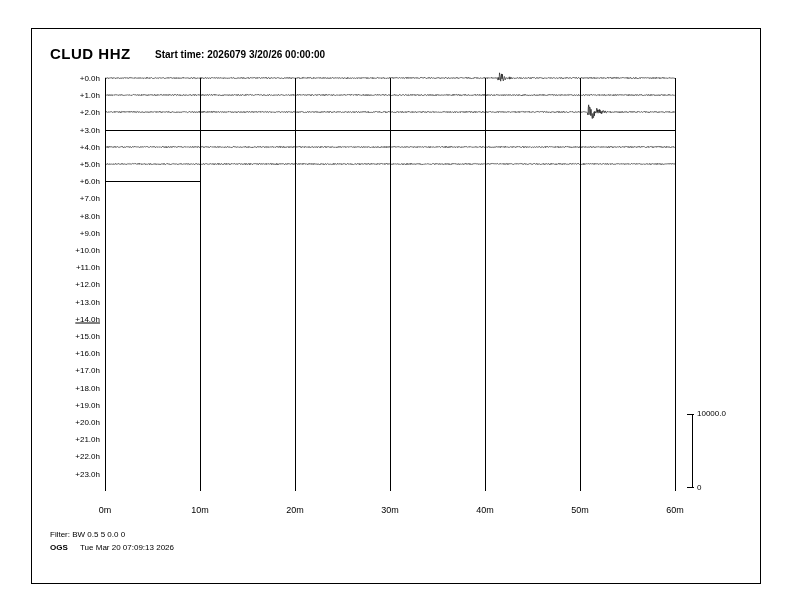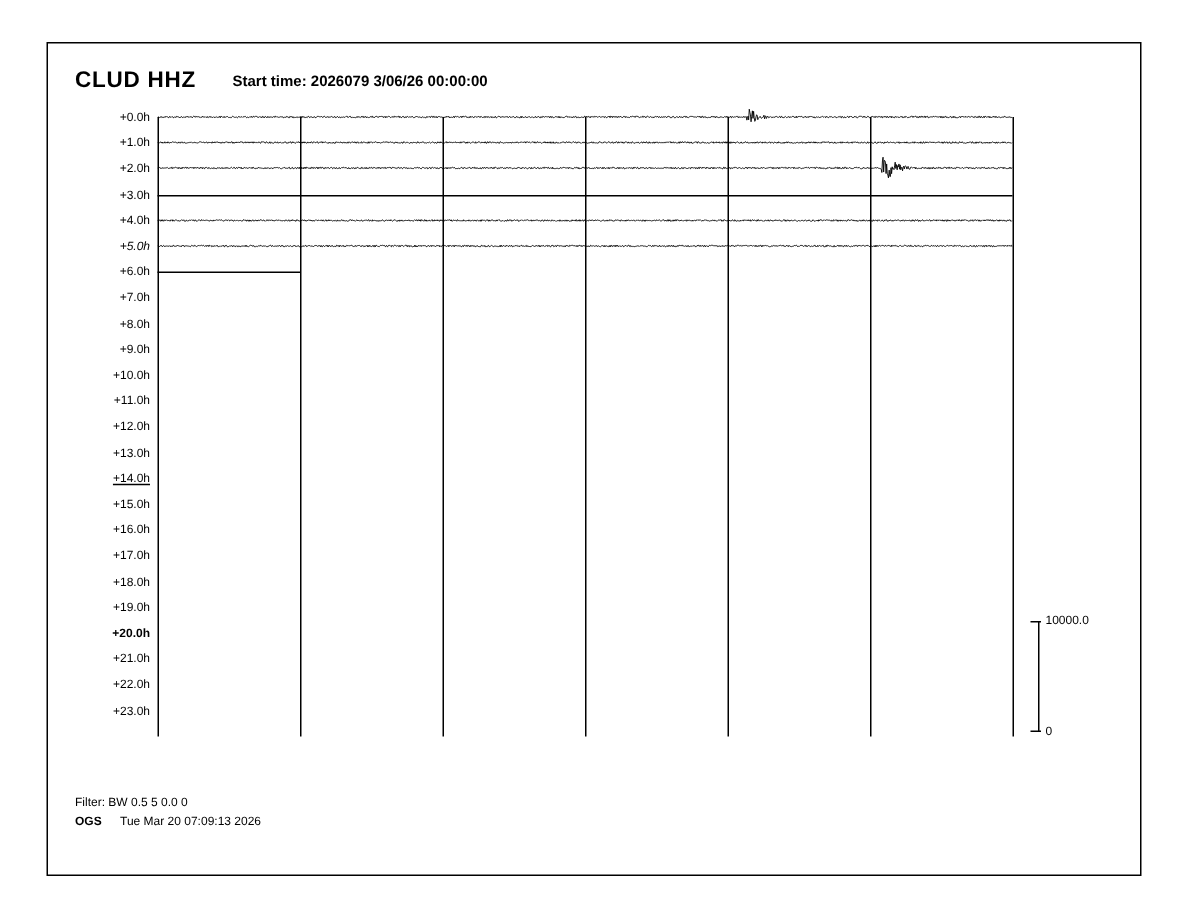--- a/index.html
+++ b/index.html
@@ -167,44 +167,44 @@
   }
 </style>
 </head>
 <body>
 
 <div id="page">
 
   <div id="frame"></div>
 
   <div id="station-title">CLUD HHZ</div>
-  <div id="start-time">Start time: 2026079  3/06/26 00:00:00</div>
+  <div id="start-time">Start time: 2026079  3/20/26 00:00:00</div>
 
   <div id="ylabels">
       <div class="ylabel" style="top: 0px;">+0.0h</div>
       <div class="ylabel" style="top: 17px;">+1.0h</div>
       <div class="ylabel" style="top: 34px;">+2.0h</div>
       <div class="ylabel" style="top: 52px;">+3.0h</div>
       <div class="ylabel" style="top: 69px;">+4.0h</div>
-      <div class="ylabel" style="top: 86px; font-style: italic;">+5.0h</div>
+      <div class="ylabel" style="top: 86px;">+5.0h</div>
       <div class="ylabel" style="top: 103px;">+6.0h</div>
       <div class="ylabel" style="top: 120px;">+7.0h</div>
       <div class="ylabel" style="top: 138px;">+8.0h</div>
       <div class="ylabel" style="top: 155px;">+9.0h</div>
       <div class="ylabel" style="top: 172px;">+10.0h</div>
       <div class="ylabel" style="top: 189px;">+11.0h</div>
       <div class="ylabel" style="top: 206px;">+12.0h</div>
       <div class="ylabel" style="top: 224px;">+13.0h</div>
       <div class="ylabel" style="top: 241px; text-decoration: underline;">+14.0h</div>
       <div class="ylabel" style="top: 258px;">+15.0h</div>
       <div class="ylabel" style="top: 275px;">+16.0h</div>
       <div class="ylabel" style="top: 292px;">+17.0h</div>
       <div class="ylabel" style="top: 310px;">+18.0h</div>
       <div class="ylabel" style="top: 327px;">+19.0h</div>
-      <div class="ylabel" style="top: 344px; font-weight: bold;">+20.0h</div>
+      <div class="ylabel" style="top: 344px;">+20.0h</div>
       <div class="ylabel" style="top: 361px;">+21.0h</div>
       <div class="ylabel" style="top: 378px;">+22.0h</div>
       <div class="ylabel" style="top: 396px;">+23.0h</div>
     </div>
 
   <div id="plot">
       <div class="vline" style="left: 0px;"></div>
       <div class="vline" style="left: 95px;"></div>
       <div class="vline" style="left: 190px;"></div>
       <div class="vline" style="left: 285px;"></div>
@@ -237,20 +237,29 @@
       <div class="trace-row" style="top: 86px;">
         <svg viewBox="0 0 570 28" preserveAspectRatio="none">
           <polyline points="0.0,14.1 0.4,13.7 0.8,14.3 1.2,14.3 1.6,14.3 2.0,13.7 2.4,13.8 2.9,13.8 3.3,14.5 3.7,14.0 4.1,13.6 4.5,13.9 4.9,14.5 5.3,14.0 5.7,14.0 6.1,14.0 6.5,14.1 6.9,14.0 7.3,14.1 7.7,14.3 8.1,13.8 8.5,14.1 9.0,14.5 9.4,13.9 9.8,14.4 10.2,13.7 10.6,13.5 11.0,14.2 11.4,14.1 11.8,14.3 12.2,14.1 12.6,14.2 13.0,13.5 13.4,13.7 13.8,13.7 14.3,14.1 14.7,14.1 15.1,14.2 15.5,14.1 15.9,14.5 16.3,13.6 16.7,13.7 17.1,13.9 17.5,13.5 17.9,14.4 18.3,14.4 18.7,13.8 19.1,13.7 19.5,14.0 20.0,14.0 20.4,14.3 20.8,14.0 21.2,14.1 21.6,14.4 22.0,14.5 22.4,13.9 22.8,13.5 23.2,13.8 23.6,13.8 24.0,14.0 24.4,14.2 24.8,13.5 25.2,13.8 25.6,14.1 26.1,14.4 26.5,14.1 26.9,13.8 27.3,13.7 27.7,13.5 28.1,13.9 28.5,13.7 28.9,13.8 29.3,13.5 29.7,13.9 30.1,13.8 30.5,13.5 30.9,13.7 31.4,14.3 31.8,13.9 32.2,13.8 32.6,14.3 33.0,13.5 33.4,14.1 33.8,13.6 34.2,14.4 34.6,13.5 35.0,13.7 35.4,14.1 35.8,13.7 36.2,14.5 36.6,14.2 37.1,13.8 37.5,14.4 37.9,13.8 38.3,14.0 38.7,14.1 39.1,13.7 39.5,14.0 39.9,13.6 40.3,14.5 40.7,14.4 41.1,14.1 41.5,14.3 41.9,14.0 42.3,14.4 42.8,14.0 43.2,13.8 43.6,14.0 44.0,13.6 44.4,14.5 44.8,14.5 45.2,13.5 45.6,13.9 46.0,13.6 46.4,14.4 46.8,14.5 47.2,14.4 47.6,14.4 48.0,13.9 48.5,14.1 48.9,13.9 49.3,13.8 49.7,13.8 50.1,14.5 50.5,13.7 50.9,14.0 51.3,13.9 51.7,14.5 52.1,14.4 52.5,13.8 52.9,14.2 53.3,14.4 53.7,13.8 54.1,14.4 54.6,14.3 55.0,13.9 55.4,14.5 55.8,14.4 56.2,13.8 56.6,14.0 57.0,14.3 57.4,14.0 57.8,13.9 58.2,14.2 58.6,13.6 59.0,14.5 59.4,13.6 59.8,14.1 60.3,14.5 60.7,14.5 61.1,14.1 61.5,13.7 61.9,13.5 62.3,13.6 62.7,13.7 63.1,13.6 63.5,14.3 63.9,13.8 64.3,13.8 64.7,14.5 65.1,14.3 65.5,14.5 66.0,14.2 66.4,14.1 66.8,14.4 67.2,14.0 67.6,13.7 68.0,13.9 68.4,14.1 68.8,13.5 69.2,13.7 69.6,14.2 70.0,14.2 70.4,14.1 70.8,13.9 71.3,14.2 71.7,13.7 72.1,14.1 72.5,14.5 72.9,14.3 73.3,14.5 73.7,13.9 74.1,14.2 74.5,13.9 74.9,13.6 75.3,13.5 75.7,13.7 76.1,14.4 76.5,13.7 77.0,13.9 77.4,14.3 77.8,14.3 78.2,14.0 78.6,14.0 79.0,14.4 79.4,14.2 79.8,13.7 80.2,14.3 80.6,14.0 81.0,14.0 81.4,13.6 81.8,14.2 82.2,14.5 82.6,13.7 83.1,13.8 83.5,13.6 83.9,14.5 84.3,14.2 84.7,14.5 85.1,13.9 85.5,14.1 85.9,14.1 86.3,14.2 86.7,13.7 87.1,13.9 87.5,14.3 87.9,14.2 88.3,14.0 88.8,13.8 89.2,14.2 89.6,14.5 90.0,14.4 90.4,13.7 90.8,13.9 91.2,13.8 91.6,13.5 92.0,14.3 92.4,14.2 92.8,14.3 93.2,14.0 93.6,14.1 94.1,13.8 94.5,14.5 94.9,14.5 95.3,14.5 95.7,14.3 96.1,14.5 96.5,14.4 96.9,13.8 97.3,14.0 97.7,14.4 98.1,13.9 98.5,13.7 98.9,13.5 99.3,14.4 99.8,14.3 100.2,13.9 100.6,13.7 101.0,14.0 101.4,13.7 101.8,13.8 102.2,14.3 102.6,14.0 103.0,14.3 103.4,14.0 103.8,14.5 104.2,14.2 104.6,13.9 105.0,13.5 105.5,13.7 105.9,13.7 106.3,13.8 106.7,14.3 107.1,13.7 107.5,14.0 107.9,13.8 108.3,13.8 108.7,14.5 109.1,13.6 109.5,14.4 109.9,14.5 110.3,13.8 110.7,13.7 111.2,14.3 111.6,14.3 112.0,13.8 112.4,13.7 112.8,13.6 113.2,14.4 113.6,13.5 114.0,14.5 114.4,13.8 114.8,13.6 115.2,14.2 115.6,14.5 116.0,14.1 116.4,13.5 116.8,14.2 117.3,14.4 117.7,14.3 118.1,14.2 118.5,14.3 118.9,14.5 119.3,13.5 119.7,13.5 120.1,14.0 120.5,14.3 120.9,13.6 121.3,14.5 121.7,13.5 122.1,14.0 122.5,14.1 123.0,14.3 123.4,14.0 123.8,13.5 124.2,14.4 124.6,14.4 125.0,13.9 125.4,14.5 125.8,13.9 126.2,13.5 126.6,13.8 127.0,13.5 127.4,13.9 127.8,13.8 128.3,14.0 128.7,13.7 129.1,13.5 129.5,13.5 129.9,14.1 130.3,13.9 130.7,14.4 131.1,14.4 131.5,14.1 131.9,13.6 132.3,14.4 132.7,14.1 133.1,13.8 133.5,13.8 133.9,13.7 134.4,13.5 134.8,13.7 135.2,14.2 135.6,14.2 136.0,14.3 136.4,13.6 136.8,14.0 137.2,14.4 137.6,13.8 138.0,14.4 138.4,13.9 138.8,14.2 139.2,14.0 139.7,13.5 140.1,14.5 140.5,13.7 140.9,14.5 141.3,13.7 141.7,13.6 142.1,14.3 142.5,14.3 142.9,14.4 143.3,14.1 143.7,13.5 144.1,14.4 144.5,14.5 144.9,13.5 145.3,14.5 145.8,13.5 146.2,13.6 146.6,14.1 147.0,14.5 147.4,14.3 147.8,14.5 148.2,14.1 148.6,13.6 149.0,13.5 149.4,13.7 149.8,13.6 150.2,13.5 150.6,13.7 151.1,13.6 151.5,13.7 151.9,14.5 152.3,14.2 152.7,13.6 153.1,14.4 153.5,14.5 153.9,13.7 154.3,13.5 154.7,13.6 155.1,13.7 155.5,14.2 155.9,14.5 156.3,13.5 156.8,14.0 157.2,14.4 157.6,13.7 158.0,13.5 158.4,13.8 158.8,13.6 159.2,13.9 159.6,14.2 160.0,13.8 160.4,13.6 160.8,14.4 161.2,14.4 161.6,13.5 162.0,14.4 162.4,14.0 162.9,13.5 163.3,13.7 163.7,13.8 164.1,14.4 164.5,14.1 164.9,13.7 165.3,13.5 165.7,13.8 166.1,13.5 166.5,14.5 166.9,13.7 167.3,14.2 167.7,13.6 168.1,14.5 168.6,14.2 169.0,13.7 169.4,14.3 169.8,14.5 170.2,14.5 170.6,14.3 171.0,14.5 171.4,13.5 171.8,14.5 172.2,13.6 172.6,14.5 173.0,14.0 173.4,14.5 173.8,13.7 174.3,13.8 174.7,13.9 175.1,14.0 175.5,13.7 175.9,14.3 176.3,13.6 176.7,14.1 177.1,13.7 177.5,13.8 177.9,13.8 178.3,13.7 178.7,13.8 179.1,14.4 179.6,14.5 180.0,13.9 180.4,13.9 180.8,13.6 181.2,14.3 181.6,14.2 182.0,14.0 182.4,13.5 182.8,14.4 183.2,13.9 183.6,13.5 184.0,14.0 184.4,13.8 184.8,14.1 185.3,14.3 185.7,14.3 186.1,13.6 186.5,13.7 186.9,13.7 187.3,14.1 187.7,13.5 188.1,14.5 188.5,14.0 188.9,14.1 189.3,14.4 189.7,13.6 190.1,13.5 190.5,14.3 191.0,14.2 191.4,13.6 191.8,13.7 192.2,14.0 192.6,14.3 193.0,14.2 193.4,13.9 193.8,13.5 194.2,14.5 194.6,13.7 195.0,13.8 195.4,13.7 195.8,14.0 196.2,14.3 196.6,13.7 197.1,14.2 197.5,13.6 197.9,14.5 198.3,13.5 198.7,13.7 199.1,14.1 199.5,13.6 199.9,14.0 200.3,14.2 200.7,13.9 201.1,13.6 201.5,14.2 201.9,13.8 202.3,14.4 202.8,14.5 203.2,13.9 203.6,13.7 204.0,14.4 204.4,13.5 204.8,13.6 205.2,13.8 205.6,14.1 206.0,13.6 206.4,14.4 206.8,13.6 207.2,13.6 207.6,13.9 208.0,14.5 208.5,13.6 208.9,14.4 209.3,13.8 209.7,13.7 210.1,13.8 210.5,14.3 210.9,13.7 211.3,14.2 211.7,13.9 212.1,14.5 212.5,14.2 212.9,13.9 213.3,13.7 213.8,14.5 214.2,14.1 214.6,14.5 215.0,14.4 215.4,14.5 215.8,13.6 216.2,13.5 216.6,14.1 217.0,13.8 217.4,13.9 217.8,14.3 218.2,13.6 218.6,14.5 219.0,14.3 219.5,14.4 219.9,14.4 220.3,13.7 220.7,13.6 221.1,14.4 221.5,14.4 221.9,14.2 222.3,13.9 222.7,13.5 223.1,13.9 223.5,14.2 223.9,14.4 224.3,14.5 224.7,13.9 225.2,14.0 225.6,14.2 226.0,14.2 226.4,14.5 226.8,14.2 227.2,14.4 227.6,14.2 228.0,14.3 228.4,13.5 228.8,14.5 229.2,13.5 229.6,14.3 230.0,14.2 230.4,13.9 230.9,13.6 231.3,14.1 231.7,14.5 232.1,14.2 232.5,13.5 232.9,14.1 233.3,13.8 233.7,14.2 234.1,14.4 234.5,13.6 234.9,13.9 235.3,14.1 235.7,14.0 236.1,13.5 236.5,14.5 237.0,14.4 237.4,14.1 237.8,14.3 238.2,13.8 238.6,13.8 239.0,13.5 239.4,13.9 239.8,13.6 240.2,14.3 240.6,14.2 241.0,13.8 241.4,14.5 241.8,14.1 242.3,13.6 242.7,13.5 243.1,14.2 243.5,14.0 243.9,14.1 244.3,13.8 244.7,14.3 245.1,14.1 245.5,13.9 245.9,13.6 246.3,14.5 246.7,13.8 247.1,14.3 247.5,14.1 247.9,14.5 248.4,14.0 248.8,14.5 249.2,14.3 249.6,14.0 250.0,13.6 250.4,13.8 250.8,14.0 251.2,14.1 251.6,14.5 252.0,14.0 252.4,13.5 252.8,14.0 253.2,14.1 253.7,13.8 254.1,13.6 254.5,14.5 254.9,13.6 255.3,14.5 255.7,14.0 256.1,13.8 256.5,13.7 256.9,14.2 257.3,13.6 257.7,13.9 258.1,14.3 258.5,13.9 258.9,14.2 259.4,13.7 259.8,13.5 260.2,14.4 260.6,14.0 261.0,13.5 261.4,14.2 261.8,14.5 262.2,14.5 262.6,13.7 263.0,14.0 263.4,13.5 263.8,13.6 264.2,14.5 264.6,14.2 265.1,13.8 265.5,13.8 265.9,14.5 266.3,13.6 266.7,13.6 267.1,13.6 267.5,14.0 267.9,14.3 268.3,13.6 268.7,14.0 269.1,13.8 269.5,14.0 269.9,14.3 270.3,13.8 270.8,14.4 271.2,14.4 271.6,13.8 272.0,14.5 272.4,13.6 272.8,13.7 273.2,13.9 273.6,13.7 274.0,14.2 274.4,14.4 274.8,13.5 275.2,13.8 275.6,13.7 276.0,13.6 276.4,13.5 276.9,13.6 277.3,13.8 277.7,13.9 278.1,13.7 278.5,14.2 278.9,13.8 279.3,14.3 279.7,13.6 280.1,14.4 280.5,13.8 280.9,14.1 281.3,13.5 281.7,13.5 282.1,14.1 282.6,13.7 283.0,14.5 283.4,13.9 283.8,13.5 284.2,13.9 284.6,13.9 285.0,13.7 285.4,13.7 285.8,14.2 286.2,14.1 286.6,14.0 287.0,14.5 287.4,13.9 287.9,14.3 288.3,14.4 288.7,13.5 289.1,13.7 289.5,14.1 289.9,14.0 290.3,14.0 290.7,13.8 291.1,14.2 291.5,14.1 291.9,14.0 292.3,13.9 292.7,13.7 293.1,14.4 293.6,14.0 294.0,13.9 294.4,14.1 294.8,14.4 295.2,14.5 295.6,14.3 296.0,13.9 296.4,13.9 296.8,13.7 297.2,13.8 297.6,14.5 298.0,13.7 298.4,14.5 298.8,13.8 299.3,13.9 299.7,14.0 300.1,14.3 300.5,14.5 300.9,13.9 301.3,14.4 301.7,13.5 302.1,14.5 302.5,13.7 302.9,13.5 303.3,14.4 303.7,14.0 304.1,13.7 304.5,14.3 305.0,13.5 305.4,14.4 305.8,13.5 306.2,14.2 306.6,13.5 307.0,14.3 307.4,14.3 307.8,13.8 308.2,14.2 308.6,14.1 309.0,14.4 309.4,14.2 309.8,13.8 310.2,13.7 310.7,14.5 311.1,14.4 311.5,13.8 311.9,13.7 312.3,13.6 312.7,14.0 313.1,14.4 313.5,13.7 313.9,13.5 314.3,13.6 314.7,14.3 315.1,13.6 315.5,14.4 315.9,14.2 316.4,14.5 316.8,14.2 317.2,14.2 317.6,14.5 318.0,14.5 318.4,14.0 318.8,14.3 319.2,14.1 319.6,14.2 320.0,13.9 320.4,13.8 320.8,14.1 321.2,14.3 321.6,13.9 322.0,13.9 322.5,13.7 322.9,14.0 323.3,13.8 323.7,14.0 324.1,14.1 324.5,14.3 324.9,13.8 325.3,14.2 325.7,14.4 326.1,14.4 326.5,14.4 326.9,13.9 327.3,13.6 327.8,14.0 328.2,13.6 328.6,13.7 329.0,14.1 329.4,14.4 329.8,14.3 330.2,13.5 330.6,14.1 331.0,14.4 331.4,13.6 331.8,13.7 332.2,13.8 332.6,13.7 333.0,14.3 333.4,14.1 333.9,14.2 334.3,14.3 334.7,13.5 335.1,14.3 335.5,14.2 335.9,14.2 336.3,14.1 336.7,13.8 337.1,14.3 337.5,14.0 337.9,13.7 338.3,14.4 338.7,14.5 339.1,14.3 339.6,13.9 340.0,14.3 340.4,13.6 340.8,14.3 341.2,13.6 341.6,14.2 342.0,14.1 342.4,14.2 342.8,13.5 343.2,14.1 343.6,14.4 344.0,13.6 344.4,14.5 344.8,14.2 345.3,14.5 345.7,13.9 346.1,14.4 346.5,14.3 346.9,13.6 347.3,14.2 347.7,13.5 348.1,13.6 348.5,13.7 348.9,13.7 349.3,13.6 349.7,14.1 350.1,13.5 350.6,13.9 351.0,14.1 351.4,14.2 351.8,13.8 352.2,14.0 352.6,14.4 353.0,13.8 353.4,14.3 353.8,13.6 354.2,14.4 354.6,14.4 355.0,14.2 355.4,14.1 355.8,14.0 356.3,14.3 356.7,14.1 357.1,13.7 357.5,14.0 357.9,13.9 358.3,13.8 358.7,14.5 359.1,14.5 359.5,14.1 359.9,13.5 360.3,14.1 360.7,13.5 361.1,13.6 361.5,14.3 361.9,13.6 362.4,14.3 362.8,13.8 363.2,13.8 363.6,13.6 364.0,14.4 364.4,14.2 364.8,13.5 365.2,14.5 365.6,14.0 366.0,13.8 366.4,14.3 366.8,14.0 367.2,14.5 367.7,13.7 368.1,13.6 368.5,13.8 368.9,13.7 369.3,13.5 369.7,13.8 370.1,13.5 370.5,13.6 370.9,14.1 371.3,13.8 371.7,13.9 372.1,13.8 372.5,14.1 372.9,13.6 373.4,14.4 373.8,14.2 374.2,14.2 374.6,13.8 375.0,14.5 375.4,14.2 375.8,14.3 376.2,13.8 376.6,13.7 377.0,14.4 377.4,13.9 377.8,14.0 378.2,14.3 378.6,13.7 379.1,14.0 379.5,13.9 379.9,13.5 380.3,13.8 380.7,13.8 381.1,13.8 381.5,14.1 381.9,14.2 382.3,14.2 382.7,13.5 383.1,14.1 383.5,13.6 383.9,13.9 384.3,13.8 384.8,14.5 385.2,13.9 385.6,13.7 386.0,14.1 386.4,13.5 386.8,13.5 387.2,13.6 387.6,13.5 388.0,13.9 388.4,13.6 388.8,13.8 389.2,14.2 389.6,13.6 390.0,13.9 390.5,13.8 390.9,13.6 391.3,13.7 391.7,13.9 392.1,13.5 392.5,13.6 392.9,13.6 393.3,14.0 393.7,14.4 394.1,13.8 394.5,13.9 394.9,14.0 395.3,13.6 395.7,13.9 396.1,13.6 396.6,14.1 397.0,14.1 397.4,13.7 397.8,14.0 398.2,14.1 398.6,13.6 399.0,14.5 399.4,13.7 399.8,14.1 400.2,14.4 400.6,13.7 401.0,14.3 401.4,13.7 401.8,13.5 402.3,13.7 402.7,14.5 403.1,13.5 403.5,14.3 403.9,13.8 404.3,13.7 404.7,13.8 405.1,13.6 405.5,13.7 405.9,13.9 406.3,13.7 406.7,13.8 407.1,14.2 407.5,14.2 408.0,14.5 408.4,14.4 408.8,14.4 409.2,14.3 409.6,13.7 410.0,14.2 410.4,14.0 410.8,13.6 411.2,13.9 411.6,13.8 412.0,14.1 412.4,13.6 412.8,14.2 413.3,14.1 413.7,13.8 414.1,14.0 414.5,13.6 414.9,13.8 415.3,13.5 415.7,13.8 416.1,14.0 416.5,13.5 416.9,13.9 417.3,13.6 417.7,14.4 418.1,14.1 418.5,14.3 418.9,14.2 419.4,13.5 419.8,14.0 420.2,13.9 420.6,14.4 421.0,13.5 421.4,13.9 421.8,14.4 422.2,14.1 422.6,14.5 423.0,14.3 423.4,14.2 423.8,14.1 424.2,14.1 424.6,13.6 425.1,13.8 425.5,13.7 425.9,13.5 426.3,13.7 426.7,14.4 427.1,14.0 427.5,14.3 427.9,14.3 428.3,13.8 428.7,13.6 429.1,14.0 429.5,13.5 429.9,13.7 430.4,13.9 430.8,14.4 431.2,13.9 431.6,13.5 432.0,13.6 432.4,14.4 432.8,13.7 433.2,14.4 433.6,13.9 434.0,13.7 434.4,13.9 434.8,13.9 435.2,14.4 435.6,14.4 436.1,14.0 436.5,14.3 436.9,14.2 437.3,14.0 437.7,14.1 438.1,13.5 438.5,13.6 438.9,14.5 439.3,14.1 439.7,14.5 440.1,13.6 440.5,14.2 440.9,14.1 441.3,13.6 441.8,13.9 442.2,14.2 442.6,14.1 443.0,14.0 443.4,13.7 443.8,13.5 444.2,14.5 444.6,14.5 445.0,14.5 445.4,14.4 445.8,13.5 446.2,14.4 446.6,13.5 447.0,13.6 447.5,13.8 447.9,14.1 448.3,13.8 448.7,13.9 449.1,14.2 449.5,14.2 449.9,14.4 450.3,14.3 450.7,14.5 451.1,13.6 451.5,14.5 451.9,14.4 452.3,14.2 452.7,14.2 453.2,13.7 453.6,13.5 454.0,14.2 454.4,13.5 454.8,14.2 455.2,14.2 455.6,13.5 456.0,14.0 456.4,14.3 456.8,13.8 457.2,14.5 457.6,14.4 458.0,13.6 458.4,14.1 458.9,14.0 459.3,13.5 459.7,14.4 460.1,13.9 460.5,13.7 460.9,14.0 461.3,14.3 461.7,14.2 462.1,14.5 462.5,14.2 462.9,14.0 463.3,14.3 463.7,14.3 464.1,13.7 464.5,13.8 465.0,14.2 465.4,13.6 465.8,13.5 466.2,14.0 466.6,14.4 467.0,13.5 467.4,13.8 467.8,13.8 468.2,13.5 468.6,14.0 469.0,13.7 469.4,14.0 469.8,13.7 470.3,13.7 470.7,13.5 471.1,13.9 471.5,14.2 471.9,14.2 472.3,13.6 472.7,13.7 473.1,14.0 473.5,13.5 473.9,13.7 474.3,14.1 474.7,14.5 475.1,13.9 475.5,13.9 475.9,14.0 476.4,14.3 476.8,14.4 477.2,13.9 477.6,14.1 478.0,14.5 478.4,13.5 478.8,14.5 479.2,13.6 479.6,14.4 480.0,13.7 480.4,14.2 480.8,13.9 481.2,13.6 481.6,13.8 482.1,14.1 482.5,14.0 482.9,13.6 483.3,13.6 483.7,13.7 484.1,13.8 484.5,14.0 484.9,14.2 485.3,13.6 485.7,13.7 486.1,14.2 486.5,14.0 486.9,13.6 487.3,13.6 487.8,13.9 488.2,13.7 488.6,13.9 489.0,14.5 489.4,13.5 489.8,14.2 490.2,13.6 490.6,13.8 491.0,13.8 491.4,13.8 491.8,14.1 492.2,13.5 492.6,13.8 493.1,14.4 493.5,14.1 493.9,14.4 494.3,14.2 494.7,13.7 495.1,13.7 495.5,13.7 495.9,14.0 496.3,14.4 496.7,13.9 497.1,14.3 497.5,13.8 497.9,13.5 498.3,13.5 498.8,13.7 499.2,14.0 499.6,13.9 500.0,14.3 500.4,13.6 500.8,13.9 501.2,13.8 501.6,14.4 502.0,13.5 502.4,13.5 502.8,14.3 503.2,14.2 503.6,14.3 504.0,14.4 504.4,14.0 504.9,13.5 505.3,13.7 505.7,14.5 506.1,14.0 506.5,13.7 506.9,14.2 507.3,13.6 507.7,13.8 508.1,14.1 508.5,14.4 508.9,14.1 509.3,13.9 509.7,14.4 510.2,14.5 510.6,13.9 511.0,13.7 511.4,14.0 511.8,13.5 512.2,13.5 512.6,13.9 513.0,14.0 513.4,13.6 513.8,13.9 514.2,13.8 514.6,14.2 515.0,14.4 515.4,14.2 515.9,13.6 516.3,13.6 516.7,14.2 517.1,13.8 517.5,13.8 517.9,14.2 518.3,13.7 518.7,13.8 519.1,14.3 519.5,14.4 519.9,13.6 520.3,13.7 520.7,14.3 521.1,14.1 521.6,13.9 522.0,13.7 522.4,13.6 522.8,13.9 523.2,14.4 523.6,13.7 524.0,13.7 524.4,14.1 524.8,14.2 525.2,14.3 525.6,14.3 526.0,13.9 526.4,13.5 526.8,13.5 527.3,14.1 527.7,13.9 528.1,13.8 528.5,13.7 528.9,13.8 529.3,13.7 529.7,13.7 530.1,14.2 530.5,13.9 530.9,14.4 531.3,13.5 531.7,13.8 532.1,13.8 532.5,13.9 533.0,14.1 533.4,13.7 533.8,14.0 534.2,13.9 534.6,13.6 535.0,13.9 535.4,13.8 535.8,14.4 536.2,14.5 536.6,13.9 537.0,14.2 537.4,14.4 537.8,14.1 538.2,14.2 538.6,13.8 539.1,14.3 539.5,14.1 539.9,14.3 540.3,14.1 540.7,14.4 541.1,14.3 541.5,14.0 541.9,13.5 542.3,14.0 542.7,14.2 543.1,14.4 543.5,13.9 543.9,14.3 544.4,13.5 544.8,14.3 545.2,14.5 545.6,14.5 546.0,13.6 546.4,14.2 546.8,14.3 547.2,13.9 547.6,13.6 548.0,14.0 548.4,14.0 548.8,13.9 549.2,13.8 549.6,14.0 550.0,14.4 550.5,13.6 550.9,14.4 551.3,14.5 551.7,13.6 552.1,14.1 552.5,13.5 552.9,14.5 553.3,14.1 553.7,13.6 554.1,13.9 554.5,14.1 554.9,13.5 555.3,14.4 555.8,14.0 556.2,13.7 556.6,14.5 557.0,14.5 557.4,13.7 557.8,14.3 558.2,14.4 558.6,14.3 559.0,14.3 559.4,14.2 559.8,13.9 560.2,13.9 560.6,13.9 561.0,13.7 561.5,13.9 561.9,13.9 562.3,13.7 562.7,13.9 563.1,13.7 563.5,13.8 563.9,14.1 564.3,13.5 564.7,14.2 565.1,13.9 565.5,13.5 565.9,13.9 566.3,14.3 566.7,13.6 567.1,14.1 567.6,13.6 568.0,13.7 568.4,14.2 568.8,13.7 569.2,13.5 569.6,14.3 570.0,13.8" fill="none" stroke="#000000" stroke-width="0.6"></polyline>
         </svg>
       </div>
       <div class="trace-row" style="top: 103px;">
         <div class="trace-line" style="width: 95px;"></div>
       </div>
     </div>
 
+  <div id="xlabels">
+      <div class="xlabel" style="left: 0px;">0m</div>
+      <div class="xlabel" style="left: 95px;">10m</div>
+      <div class="xlabel" style="left: 190px;">20m</div>
+      <div class="xlabel" style="left: 285px;">30m</div>
+      <div class="xlabel" style="left: 380px;">40m</div>
+      <div class="xlabel" style="left: 475px;">50m</div>
+      <div class="xlabel" style="left: 570px;">60m</div>
+    </div>
 
   <div id="scalebar">
     <div class="vert"></div>
     <div class="tick" style="top:0px;"></div>
     <div class="tick" style="top:73px;"></div>
   </div>
   <div id="scale-top-label">10000.0</div>
   <div id="scale-bottom-label">0</div>
 
   <div id="filter-line">Filter: BW 0.5 5 0.0 0</div>

